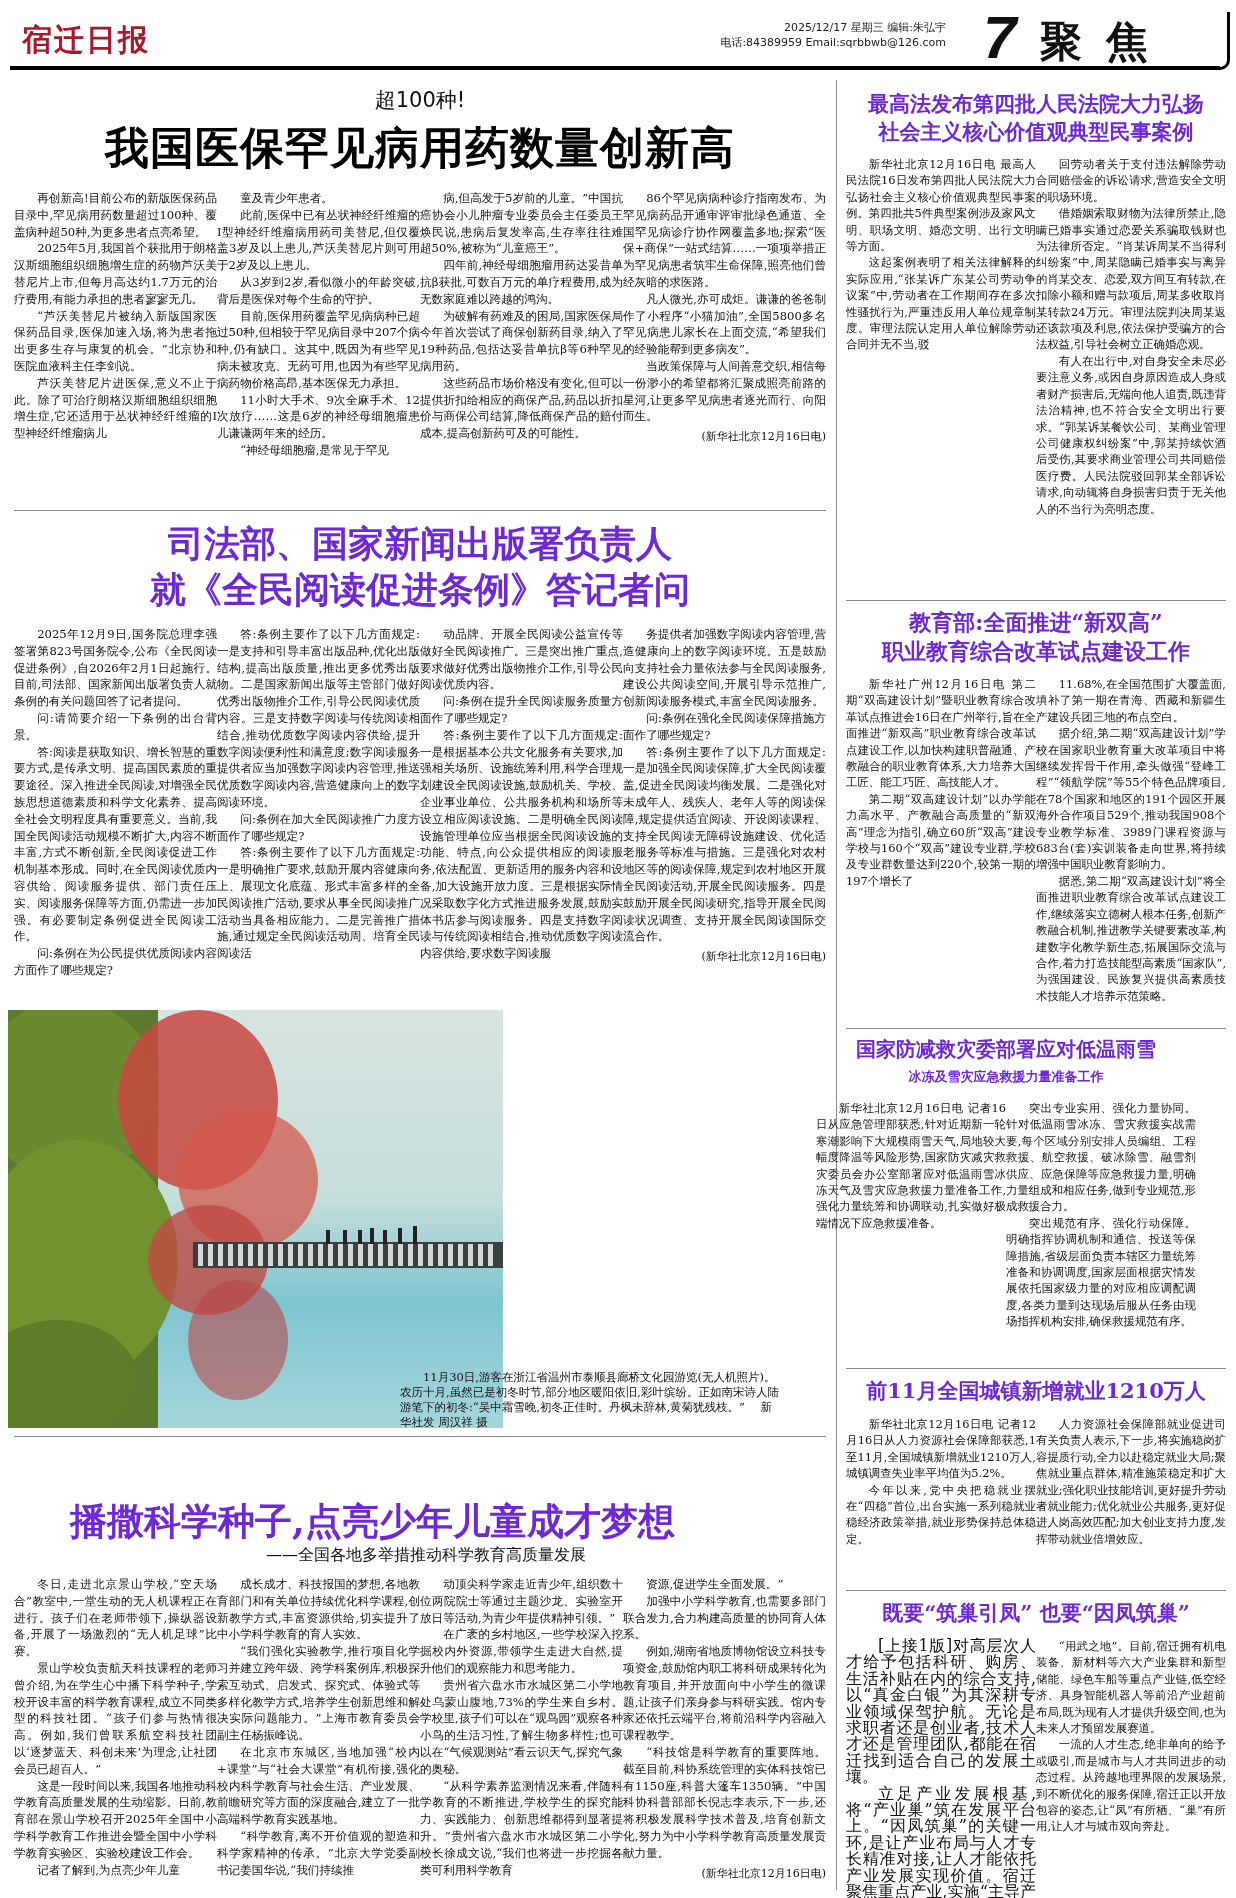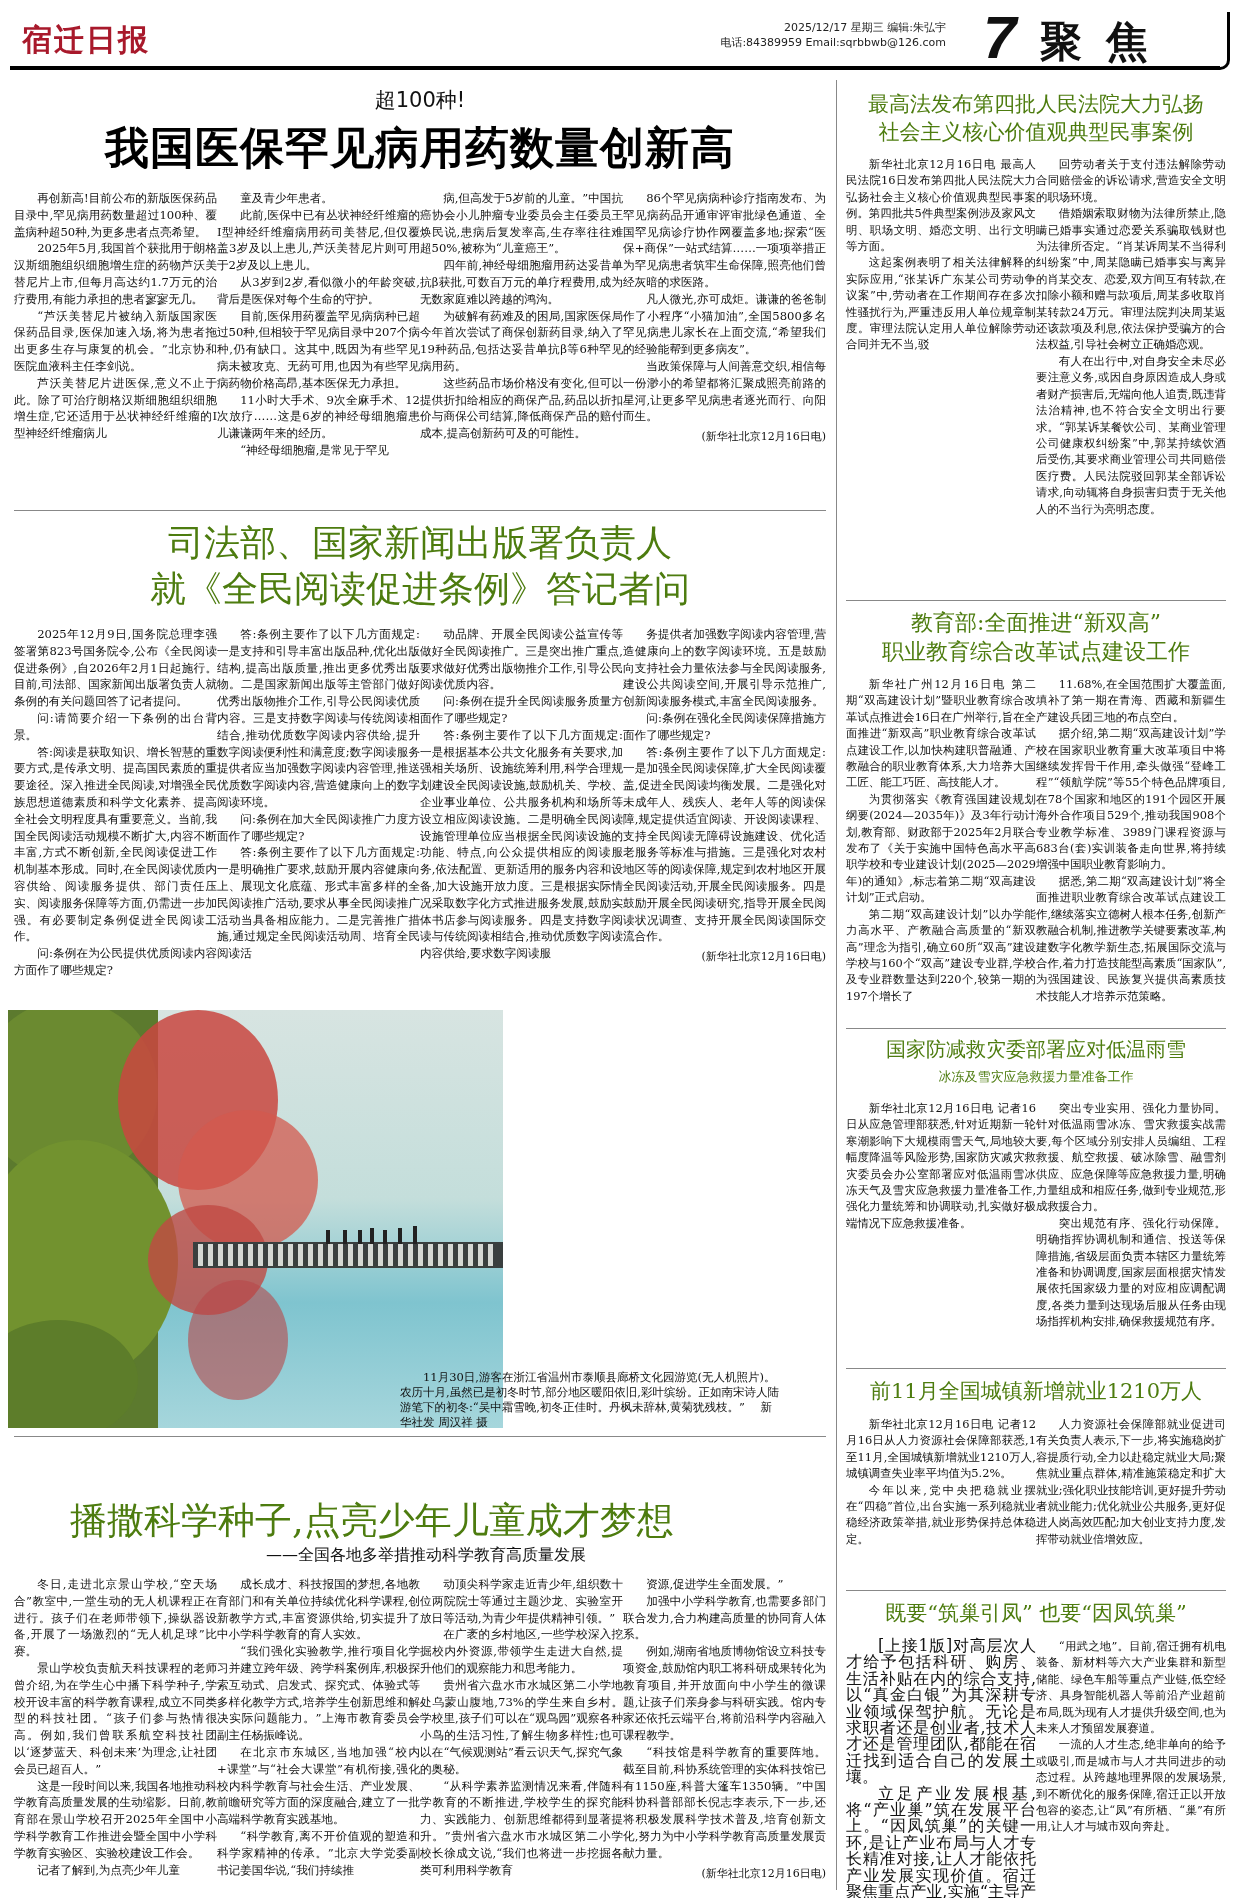--- a/index.html
+++ b/index.html
@@ -7,21 +7,21 @@
 .masthead{position:absolute;left:0;top:0;width:1236px;height:72px}
 .logo{position:absolute;left:22px;top:20px;font-family:"DejaVu Serif",serif;font-size:30px;font-weight:bold;color:#a8192b;letter-spacing:2px}
 .meta{position:absolute;right:290px;top:20px;text-align:right;font-size:11px;line-height:15px;color:#222}
 .pageno{position:absolute;left:983px;top:8px;font-size:60px;font-weight:bold;font-style:italic;line-height:60px;color:#111;font-family:"Liberation Sans",sans-serif}
 .section{position:absolute;left:1040px;top:14px;font-size:42px;font-weight:bold;letter-spacing:24px;color:#111;font-family:"DejaVu Sans",sans-serif}
 .rule{position:absolute;left:10px;top:66px;width:1210px;height:4px;background:#000}
 .bracket{position:absolute;left:1214px;top:12px;width:16px;height:58px;border-right:3px solid #000;border-bottom:3px solid #000;border-bottom-right-radius:10px}
 .art{position:absolute}
 .kicker{font-size:21px;text-align:center;color:#111}
 .h1{font-family:"DejaVu Sans",sans-serif;font-weight:900;text-align:center;color:#000}
-.hs{font-family:"DejaVu Serif",serif;font-weight:normal;text-align:center;color:#4d7c0f}
+.hs{font-family:"DejaVu Serif",serif;font-weight:bold;text-align:center;color:#6d28d9}
 .cols{display:flex;gap:0}
 .col{flex:1;font-family:"DejaVu Serif",serif;font-size:11.4px;line-height:16.6px;text-align:justify;color:#111}
 .col p{text-indent:2em}
 .byline{margin-top:4px;text-align:right;font-size:11px}
 .caption{position:absolute;left:390px;top:1362px;width:400px;font-family:"DejaVu Serif",serif;font-size:11.5px;line-height:15px;color:#111}
 .divider-v{position:absolute;width:1px;background:#888}
 .divider-h{position:absolute;height:1px;background:#888}
 </style>
 </head>
 <body>
@@ -212,33 +212,32 @@
     </div>
 </div>
 
 <div class="divider-h" style="left:846px;top:600px;width:380px"></div>
 <div class="art" style="left:846px;top:608px;width:380px;">
   <div class="hs" style="font-size:22px;line-height:29px">教育部:全面推进“新双高”</div>
   <div class="hs" style="font-size:22px;line-height:29px;margin-bottom:10px">职业教育综合改革试点建设工作</div>
   <div class="cols" id="r2cols">
       <div class="col" style="font-size: 11.4px; line-height: 16.4px;">
         <p>新华社广州12月16日电 第二期“双高建设计划”暨职业教育综合改革试点推进会16日在广州举行,旨在全面推进“新双高”职业教育综合改革试点建设工作,以加快构建职普融通、产教融合的职业教育体系,大力培养大国工匠、能工巧匠、高技能人才。</p>
-        <p>为贯彻落实《教育强国建设规划纲要(2024—2035年)》及3年行动计划,教育部、财政部于2025年2月联合发布了《关于实施中国特色高水平高职学校和专业建设计划(2025—2029年)的通知》,标志着第二期“双高建设计划”正式启动。</p>
         <p>第二期“双高建设计划”以办学能力高水平、产教融合高质量的“新双高”理念为指引,确立60所“双高”建设学校与160个“双高”建设专业群,学校及专业群数量达到220个,较第一期的197个增长了</p>
       </div>
       <div class="col" style="font-size: 11.4px; line-height: 16.4px;">
         <p>11.68%,在全国范围扩大覆盖面,填补了第一期在青海、西藏和新疆生产建设兵团三地的布点空白。</p>
         <p>据介绍,第二期“双高建设计划”学校在国家职业教育重大改革项目中将继续发挥骨干作用,牵头做强“登峰工程”“领航学院”等55个特色品牌项目,在78个国家和地区的191个园区开展海外合作项目529个,推动我国908个专业教学标准、3989门课程资源与683台(套)实训装备走向世界,将持续增强中国职业教育影响力。</p>
         <p>据悉,第二期“双高建设计划”将全面推进职业教育综合改革试点建设工作,继续落实立德树人根本任务,创新产教融合机制,推进教学关键要素改革,构建数字化教学新生态,拓展国际交流与合作,着力打造技能型高素质“国家队”,为强国建设、民族复兴提供高素质技术技能人才培养示范策略。</p>
       </div>
     </div>
 </div>
 
 <div class="divider-h" style="left:846px;top:1028px;width:380px"></div>
-<div class="art" style="left:846px;top:1036px;width:380px;">
+<div class="art" style="left:816px;top:1036px;width:380px;">
   <div class="hs" style="font-size:20px;line-height:27px">国家防减救灾委部署应对低温雨雪</div>
   <div class="hs" style="font-size:13px;line-height:27px;margin-bottom:10px">冰冻及雪灾应急救援力量准备工作</div>
   <div class="cols" id="r3cols">
       <div class="col" style="font-size: 11.4px; line-height: 16.4px;">
         <p>新华社北京12月16日电 记者16日从应急管理部获悉,针对近期新一轮寒潮影响下大规模雨雪天气,局地较大幅度降温等风险形势,国家防灾减灾救灾委员会办公室部署应对低温雨雪冰冻天气及雪灾应急救援力量准备工作,强化力量统筹和协调联动,扎实做好极端情况下应急救援准备。</p>
       </div>
       <div class="col" style="font-size: 11.4px; line-height: 16.4px;">
         <p>突出专业实用、强化力量协同。针对低温雨雪冰冻、雪灾救援实战需要,每个区域分别安排人员编组、工程救援、航空救援、破冰除雪、融雪剂供应、应急保障等应急救援力量,明确力量组成和相应任务,做到专业规范,形成救援合力。</p>
         <p>突出规范有序、强化行动保障。明确指挥协调机制和通信、投送等保障措施,省级层面负责本辖区力量统筹准备和协调调度,国家层面根据灾情发展依托国家级力量的对应相应调配调度,各类力量到达现场后服从任务由现场指挥机构安排,确保救援规范有序。</p>
       </div>

